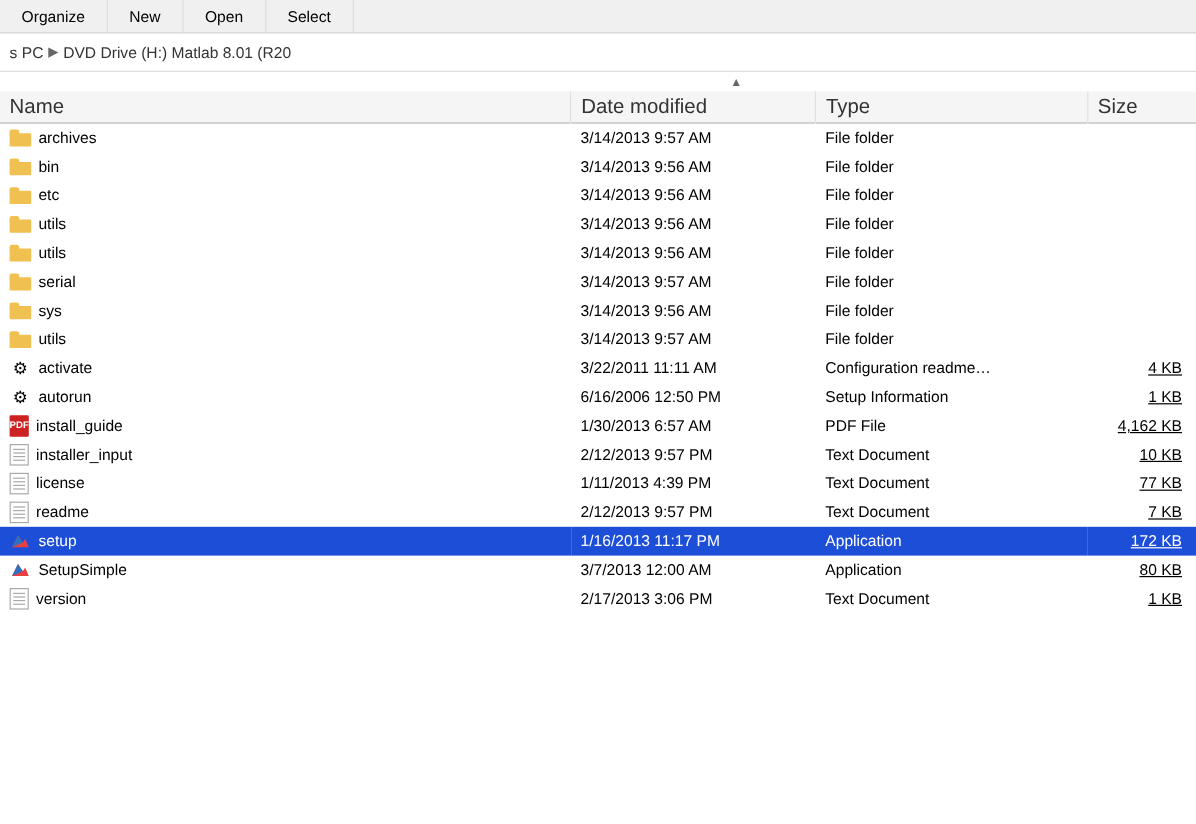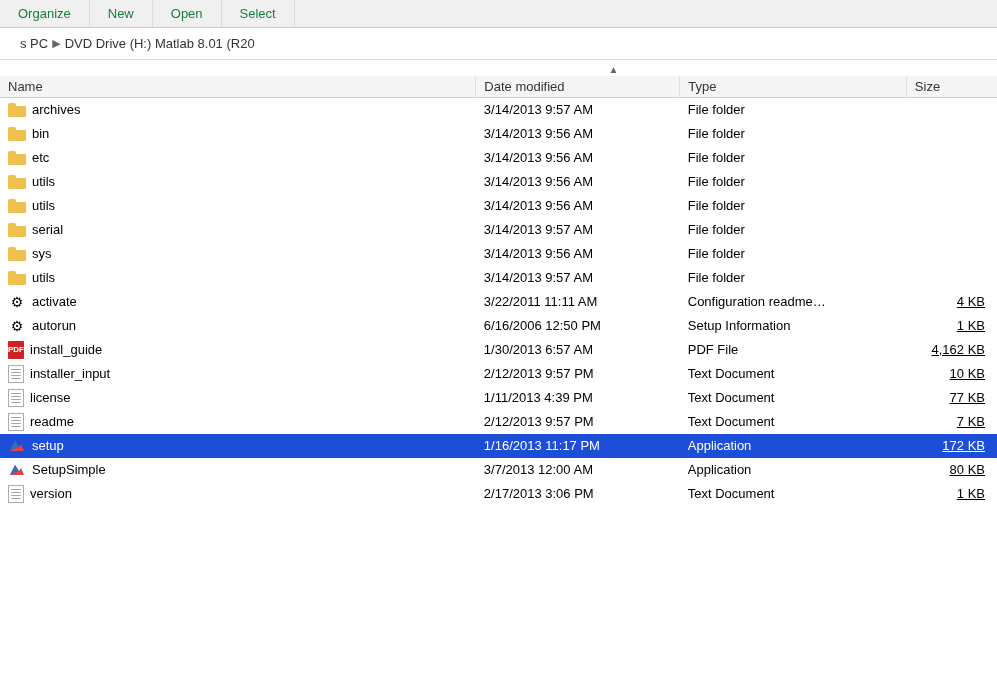--- a/index.html
+++ b/index.html
@@ -19,29 +19,29 @@
       background: #f0f0f0;
       height: 28px;
       align-items: center;
     }
     .toolbar-btn {
       padding: 0 18px;
       height: 100%;
       display: flex;
       align-items: center;
       border-right: 1px solid #ddd;
-      color: #15803d;
+      color: #000000;
       font-size: 13px;
       cursor: pointer;
     }
 
     .breadcrumb-bar {
       display: flex;
       align-items: center;
-      padding: 4px 20px;
+      padding: 4px 8px;
       background: #fff;
       border-bottom: 1px solid #ddd;
       height: 32px;
       gap: 4px;
       font-size: 13px;
       color: #333;
     }
     .breadcrumb-sep {
       color: #666;
       font-size: 11px;
@@ -65,21 +65,21 @@
     }
     .file-table thead tr {
       border-bottom: 1px solid #ccc;
       background: #f5f5f5;
     }
     .file-table thead th {
       text-align: left;
       padding: 3px 8px;
       font-weight: normal;
       color: #333;
-      font-size: 13px;
+      font-size: 17px;
       border-right: 1px solid #e0e0e0;
       cursor: pointer;
       user-select: none;
     }
     .file-table thead th:last-child { border-right: none; }
 
     .col-name { width: 420px; }
     .col-date { width: 180px; }
     .col-type { width: 200px; }
     .col-size { width: 80px; text-align: right; padding-right: 12px !important; }

